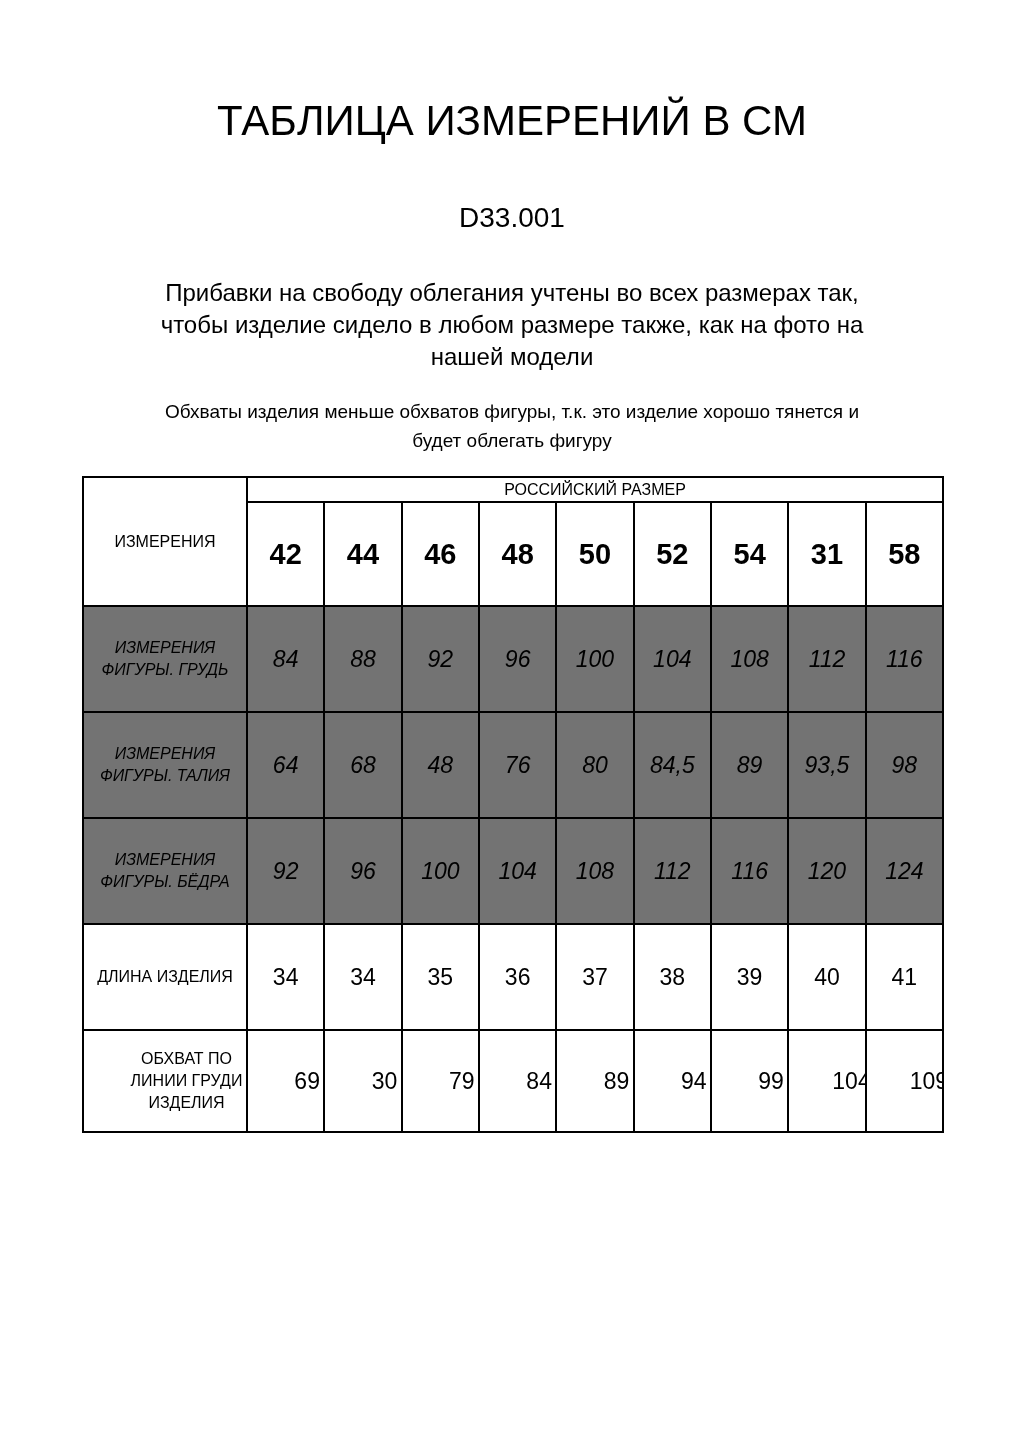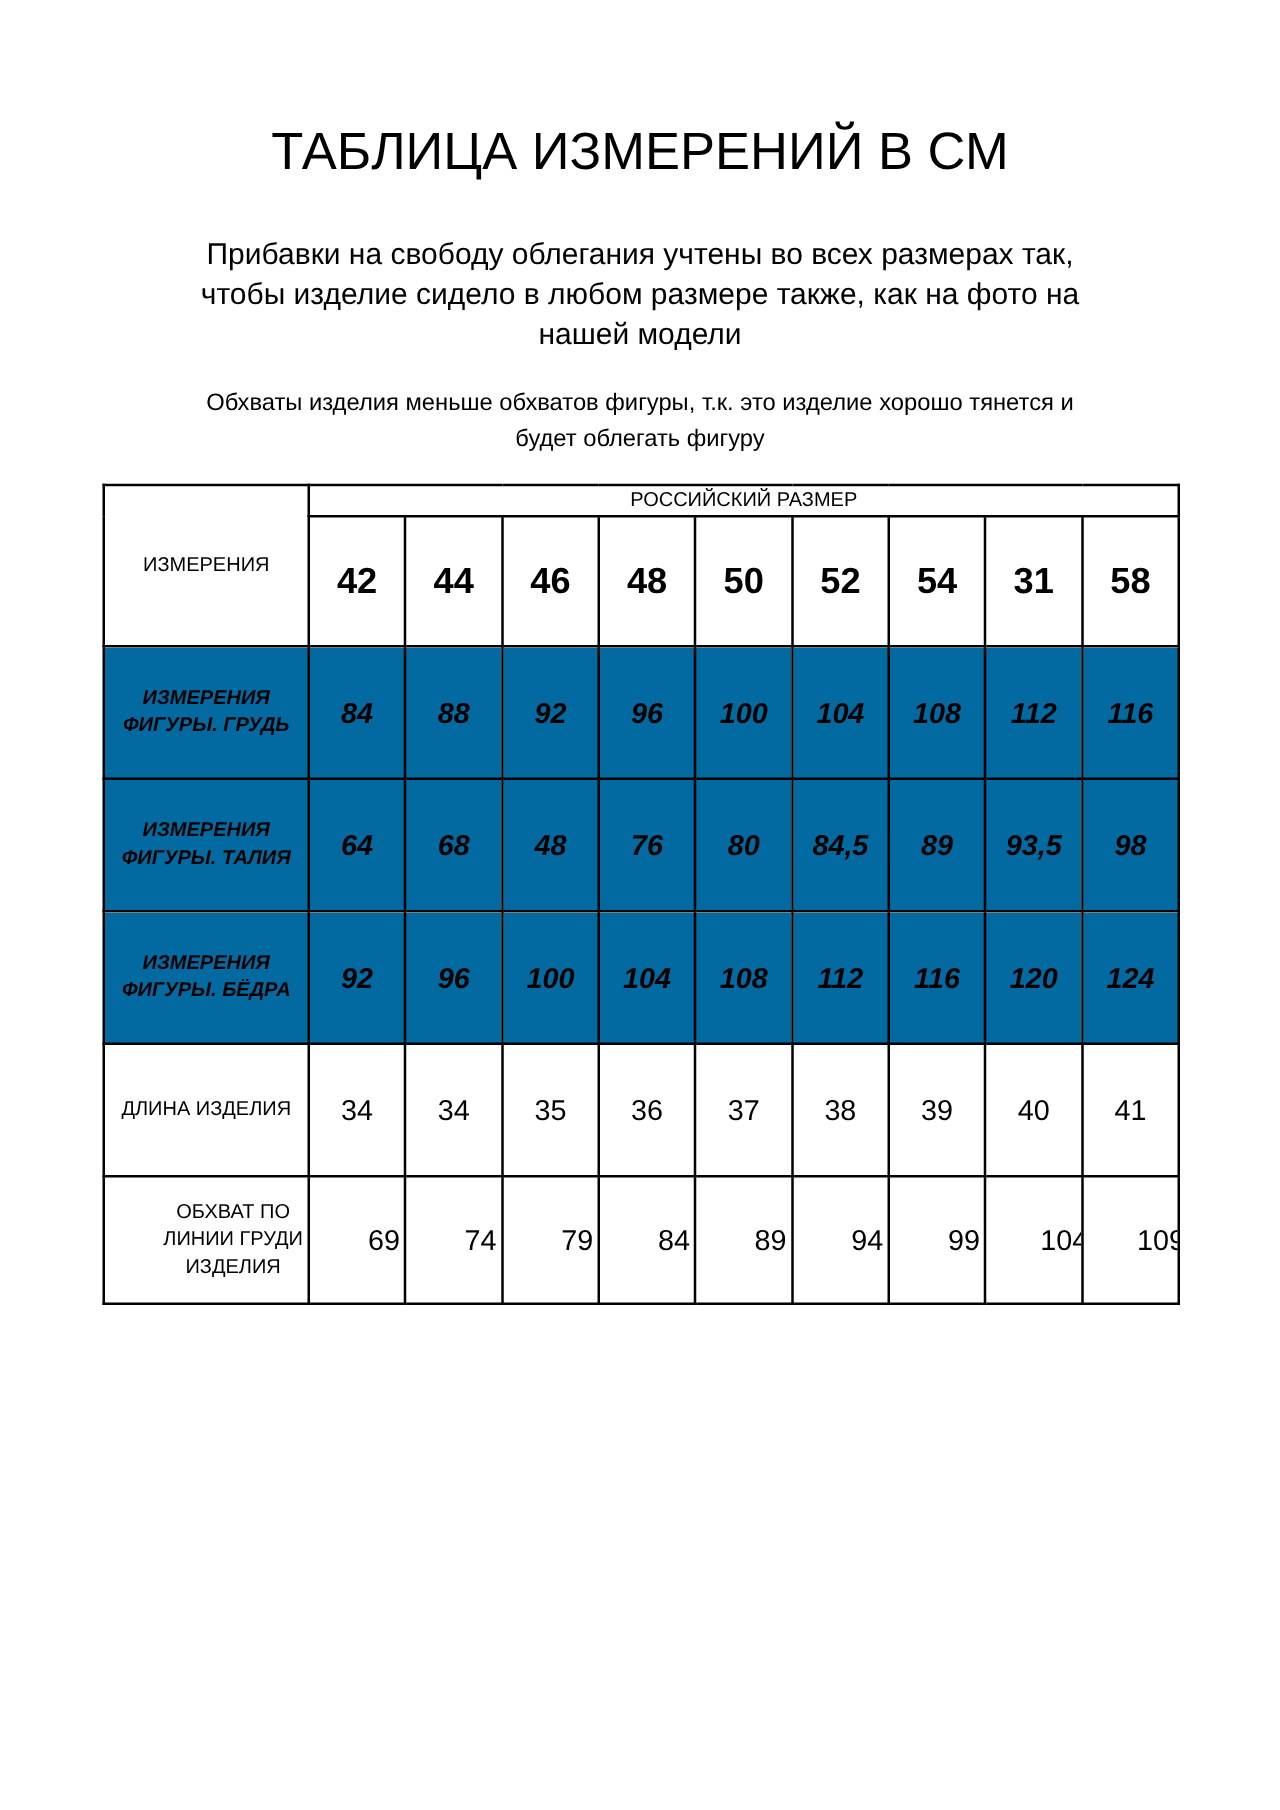--- a/index.html
+++ b/index.html
@@ -73,30 +73,31 @@
     font-weight: 700;
   }
   .label-cell {
     font-size: 16px;
     line-height: 1.4;
     padding: 0 9px;
   }
   .value-cell {
     font-size: 23px;
   }
-  tr.shaded td { background: #0369a1; font-weight: bold; }
+  tr.shaded td { background: #737373; }
   tr.ital td { font-style: italic; }
 </style>
 </head>
 <body>
 
 <div class="page">
 
   <h1 class="title">ТАБЛИЦА ИЗМЕРЕНИЙ В СМ</h1>
 
+  <div class="article">D33.001</div>
 
   <div class="note-1">
     <div>Прибавки на свободу облегания учтены во всех размерах так,</div>
     <div>чтобы изделие сидело в любом размере также, как на фото на</div>
     <div>нашей модели</div>
   </div>
 
   <div class="note-2">
     <div>Обхваты изделия меньше обхватов фигуры, т.к. это изделие хорошо тянется и</div>
     <div>будет облегать фигуру</div>
@@ -180,21 +181,21 @@
         <td class="value-cell">37</td>
         <td class="value-cell">38</td>
         <td class="value-cell">39</td>
         <td class="value-cell">40</td>
         <td class="value-cell">41</td>
       </tr>
 
       <tr class="r-last">
         <td class="label-cell">ОБХВАТ ПО ЛИНИИ ГРУДИ ИЗДЕЛИЯ</td>
         <td class="value-cell">69</td>
-        <td class="value-cell">74</td>
+        <td class="value-cell">30</td>
         <td class="value-cell">79</td>
         <td class="value-cell">84</td>
         <td class="value-cell">89</td>
         <td class="value-cell">94</td>
         <td class="value-cell">99</td>
         <td class="value-cell">104</td>
         <td class="value-cell">109</td>
       </tr>
     </tbody>
   </table>

